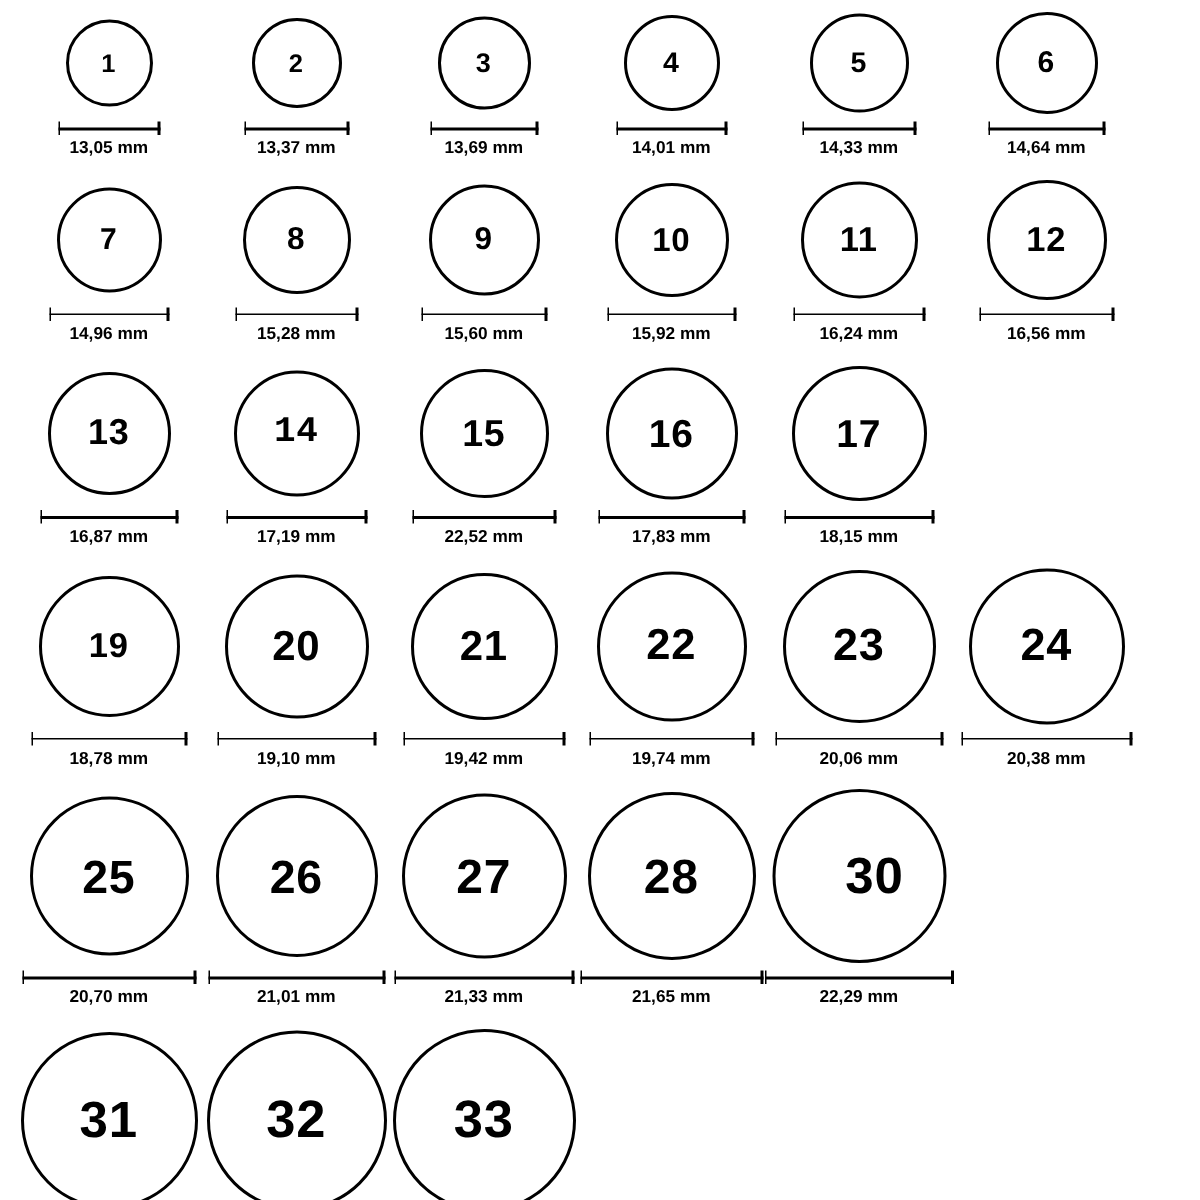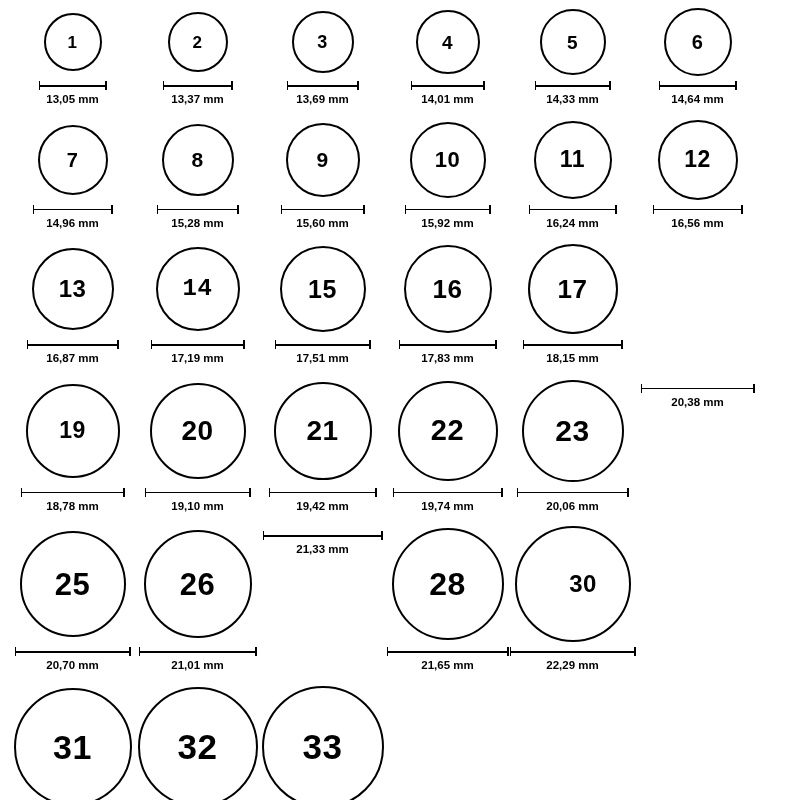--- a/index.html
+++ b/index.html
@@ -281,21 +281,21 @@
         <div class="ring-wrap" style="height: 92px; text-align: center;">
           <div class="ring" style="width: 86px; height: 86px;">
             <span class="ring-label" style="font-size: 25px;">15</span>
           </div>
         </div>
         <div class="measure" style="width: 96px;">
           <div class="tick-left"></div>
           <div class="bar"></div>
           <div class="tick-right"></div>
         </div>
-        <div class="mm-label">17,51 mm</div>
+        <div class="mm-label">22,52 mm</div>
       </div>
       <div class="cell">
         <div class="ring-wrap" style="height: 92px;">
           <div class="ring" style="width: 88px; height: 88px;">
             <span class="ring-label" style="font-size: 26px;">16</span>
           </div>
         </div>
         <div class="measure" style="width: 98px;">
           <div class="tick-left"></div>
           <div class="bar"></div>
@@ -377,20 +377,25 @@
           </div>
         </div>
         <div class="measure" style="width: 112px;">
           <div class="tick-left"></div>
           <div class="bar"></div>
           <div class="tick-right"></div>
         </div>
         <div class="mm-label">20,06 mm</div>
       </div>
       <div class="cell">
+        <div class="ring-wrap" style="height: 104px;">
+          <div class="ring" style="width: 104px; height: 104px;">
+            <span class="ring-label" style="font-size: 30px;">24</span>
+          </div>
+        </div>
         <div class="measure" style="width: 114px;">
           <div class="tick-left"></div>
           <div class="bar"></div>
           <div class="tick-right"></div>
         </div>
         <div class="mm-label">20,38 mm</div>
       </div>
     </div>
     <div class="row" style="margin-bottom: 14px;">
       <div class="cell">
@@ -413,20 +418,25 @@
           </div>
         </div>
         <div class="measure" style="width: 118px;">
           <div class="tick-left"></div>
           <div class="bar"></div>
           <div class="tick-right"></div>
         </div>
         <div class="mm-label">21,01 mm</div>
       </div>
       <div class="cell">
+        <div class="ring-wrap" style="height: 116px;">
+          <div class="ring" style="width: 110px; height: 110px;">
+            <span class="ring-label" style="font-size: 32px;">27</span>
+          </div>
+        </div>
         <div class="measure" style="width: 120px;">
           <div class="tick-left"></div>
           <div class="bar"></div>
           <div class="tick-right"></div>
         </div>
         <div class="mm-label">21,33 mm</div>
       </div>
       <div class="cell">
         <div class="ring-wrap" style="height: 116px;">
           <div class="ring" style="width: 112px; height: 112px;">
@@ -436,21 +446,21 @@
         <div class="measure" style="width: 122px;">
           <div class="tick-left"></div>
           <div class="bar"></div>
           <div class="tick-right"></div>
         </div>
         <div class="mm-label">21,65 mm</div>
       </div>
       <div class="cell">
         <div class="ring-wrap" style="height: 116px;">
           <div class="ring" style="width: 116px; height: 116px;">
-            <span class="ring-label" style="font-size: 24px; margin-left: 21px;">30</span>
+            <span class="ring-label" style="font-size: 34px; margin-left: 21px;">30</span>
           </div>
         </div>
         <div class="measure" style="width: 126px;">
           <div class="tick-left"></div>
           <div class="bar"></div>
           <div class="tick-right"></div>
         </div>
         <div class="mm-label">22,29 mm</div>
       </div>
     </div>

